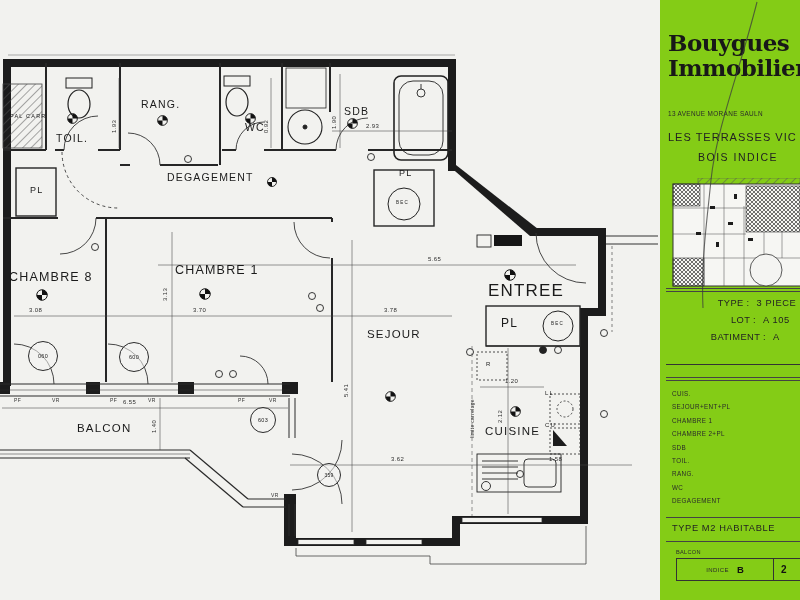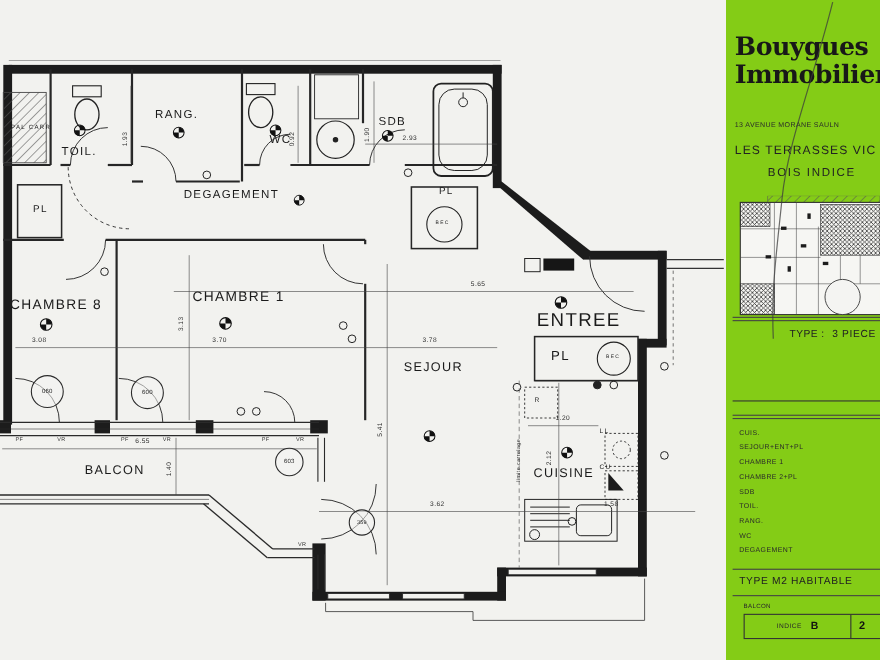--- a/index.html
+++ b/index.html
@@ -333,20 +333,28 @@
           <rect x="80" y="60" width="5" height="3"></rect>
       </g>
     </svg>
 
     <div class="rule dbl" style="top:288px"></div>
     <div id="specs">
         <div class="spec-row">
           <span class="spec-label">TYPE :</span>
           <span class="spec-value">3 PIECE</span>
         </div>
+        <div class="spec-row">
+          <span class="spec-label">LOT :</span>
+          <span class="spec-value">A 105</span>
+        </div>
+        <div class="spec-row">
+          <span class="spec-label">BATIMENT :</span>
+          <span class="spec-value">A</span>
+        </div>
       </div>
     <div class="rule thick" style="top:364px"></div>
     <div class="rule dbl" style="top:377px"></div>
     <div id="roomlist">
         <div class="">CUIS.</div>
         <div class="">SEJOUR+ENT+PL</div>
         <div class="">CHAMBRE 1</div>
         <div class="">CHAMBRE 2+PL</div>
         <div class="">SDB</div>
         <div class="">TOIL.</div>

